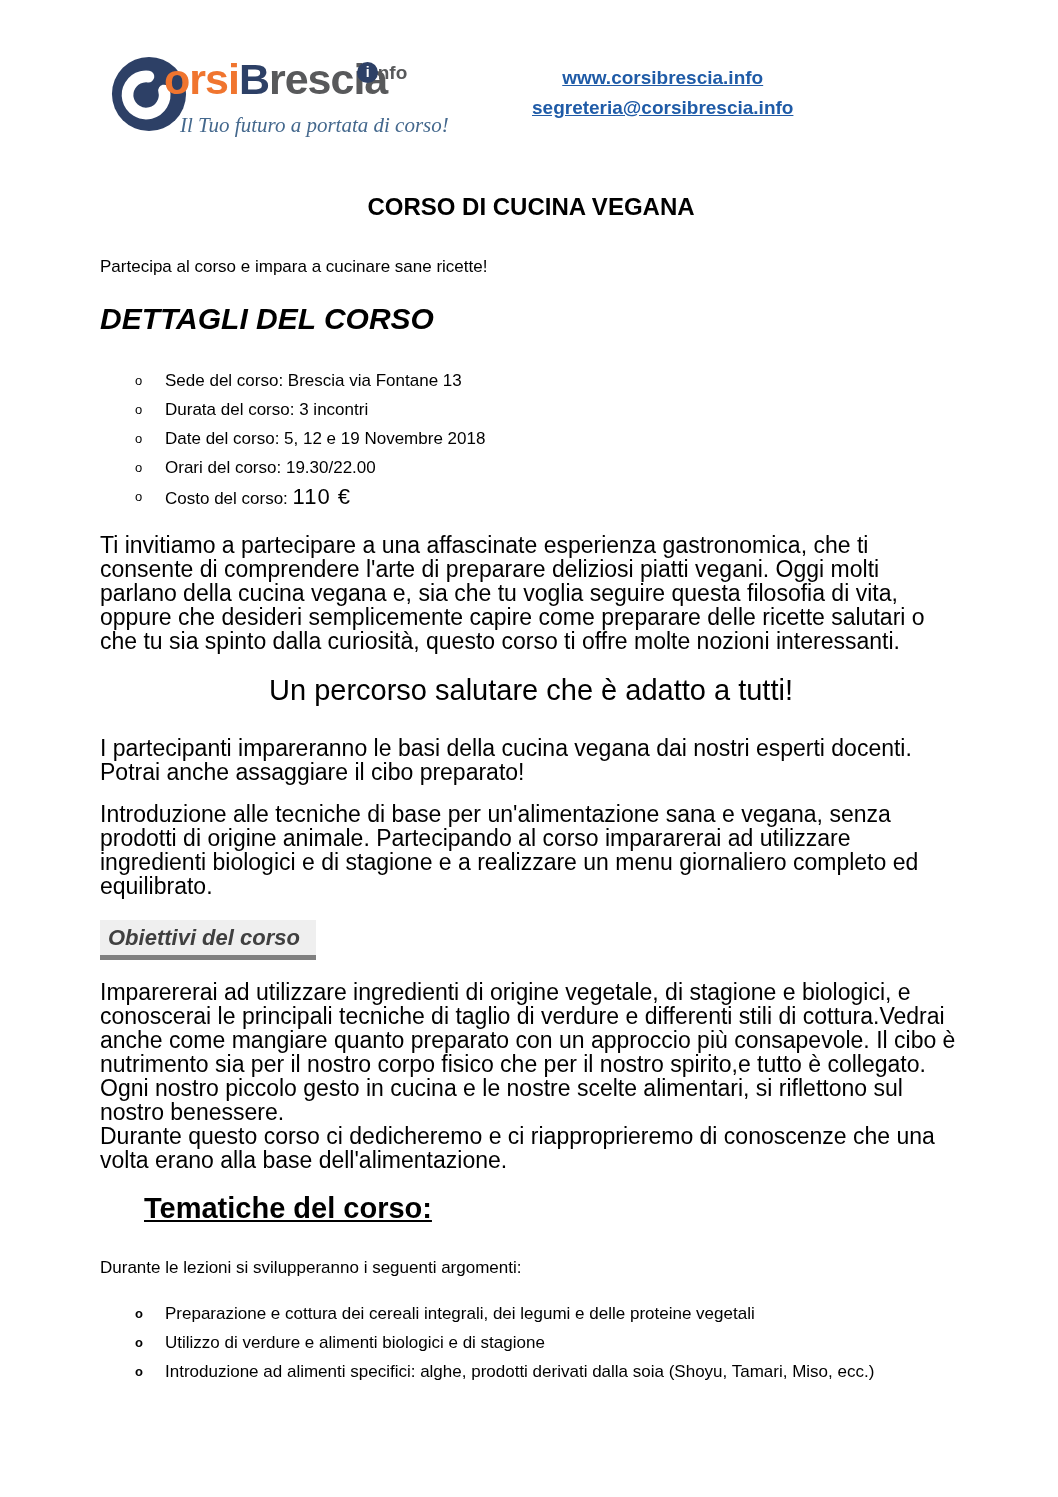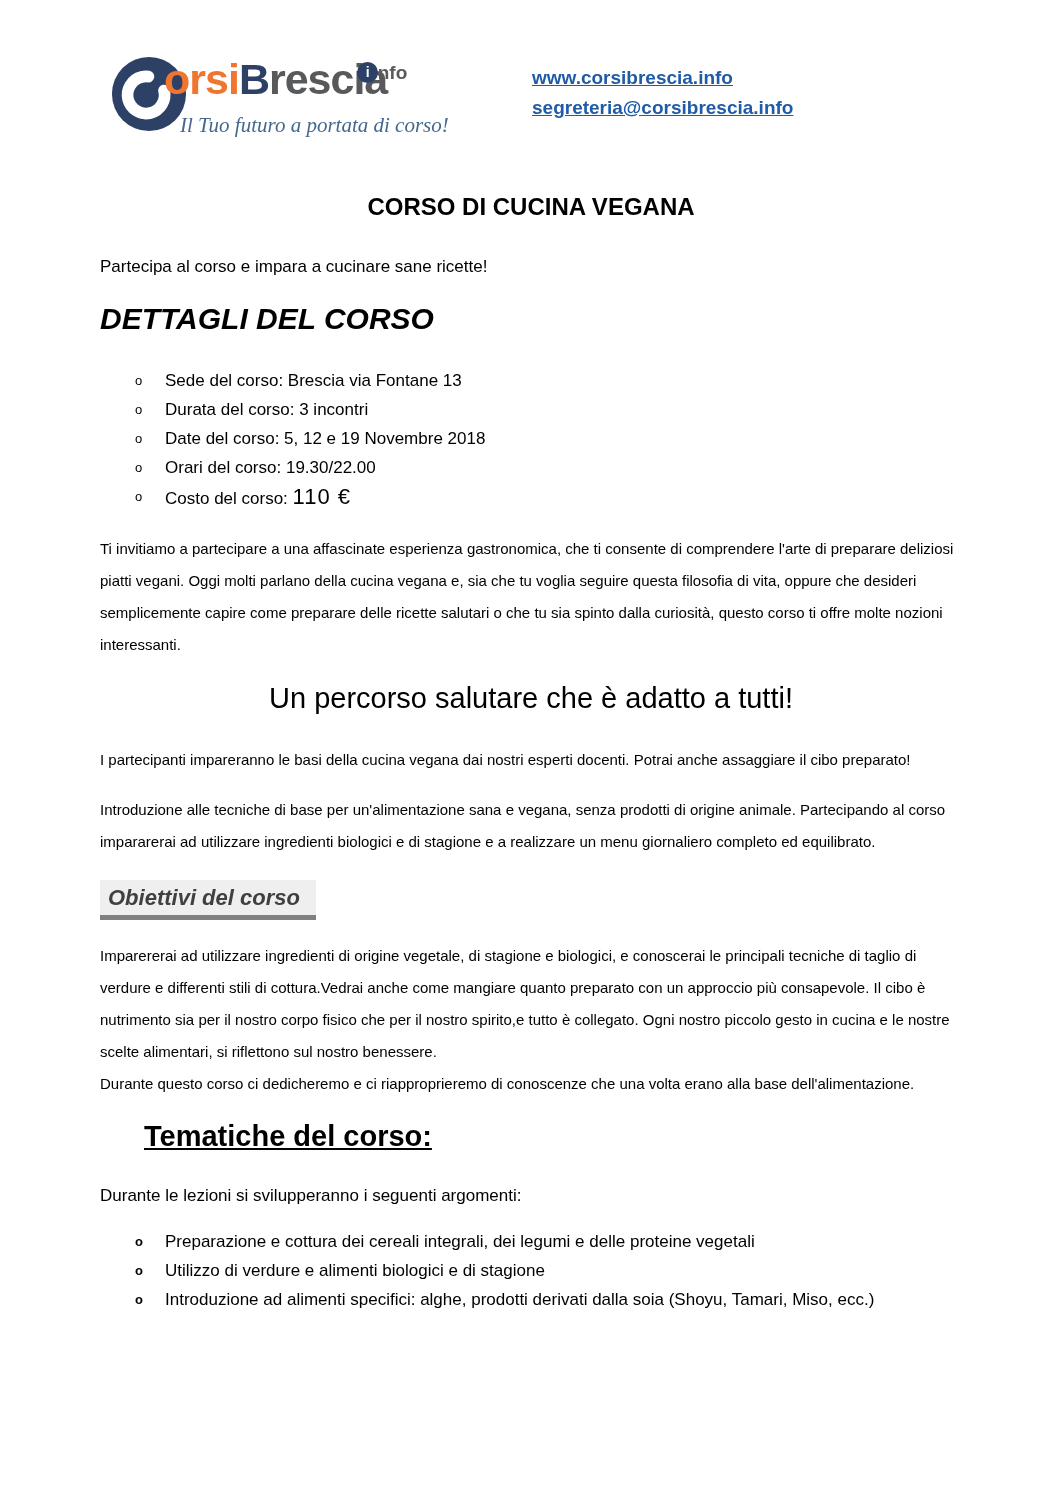--- a/index.html
+++ b/index.html
@@ -27,36 +27,36 @@
     display:inline-block; width:21px; height:21px; border-radius:50%;
     background:var(--navy); color:#fff; font-size:14px; font-weight:700;
     text-align:center; line-height:21px; vertical-align:middle;
   }
   .info-rest { color:var(--darkgray); font-size:19px; font-weight:700; letter-spacing:0; vertical-align:middle; }
   .logo-tagline {
     position:absolute; left:70px; top:58px;
     font-family:"Liberation Serif", serif; font-style:italic;
     font-size:21px; color:var(--steel); white-space:nowrap;
   }
-  .links { margin-left:92px; padding-top:8px; font-size:19px; font-weight:700; line-height:30px; }
+  .links { margin-left:92px; padding-top:8px; font-size:19px; font-weight:700; line-height:30px;text-align:center; }
   .links a { color:var(--linkblue); text-decoration:underline; display:block; }
 
   
   .content { margin:0 96px 0 100px; }
   .doc-title { margin-top:38px; text-align:center; font-size:24px; font-weight:700; }
   .intro { margin-top:36px; font-size:17px; }
   .h-dettagli { margin-top:25px; font-size:30px; font-weight:700; font-style:italic; }
 
   ul.bullets { list-style:none; margin-top:30px; padding-left:33px; }
   ul.bullets li { display:flex; font-size:17px; line-height:29px; }
   .bullet { flex:0 0 32px; font-size:13px; line-height:29px; padding-left:2px; }
   .bullet::before { content:"o"; }
   .li-text { flex:1; }
 
-  .para { margin-top:20px; font-size:15px; line-height:32px; }
+  .para { margin-top:20px; font-size:23px; line-height:24px; }
   .b, .bold { font-weight:400; }
   .lg { font-size:22px; letter-spacing:1px; }
 
   .banner { margin-top:20px; text-align:center; font-size:29px; font-weight:400; line-height:34px; }
   .para2 { margin-top:29px; }
   .para3 { margin-top:18px; }
 
   .objectives-box {
     display:inline-block; margin-top:22px;
     background:#efefef; border-bottom:5px solid #808080;

